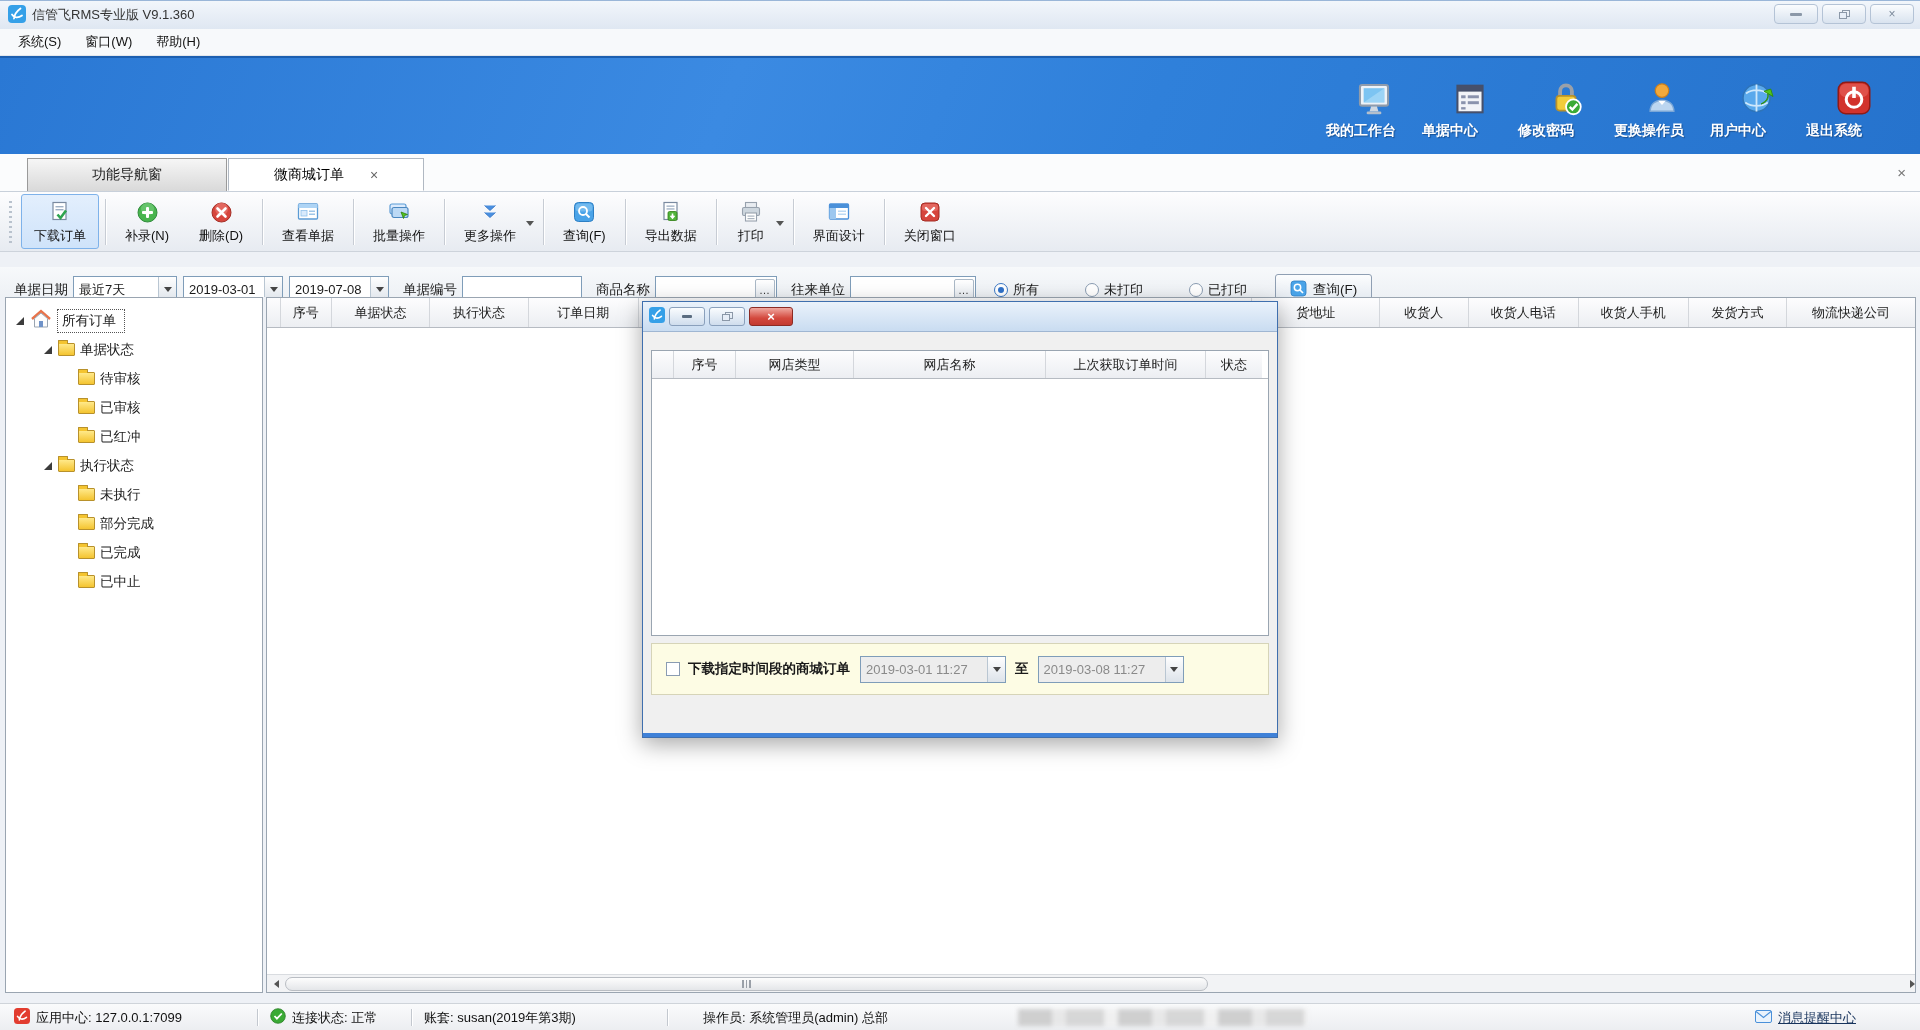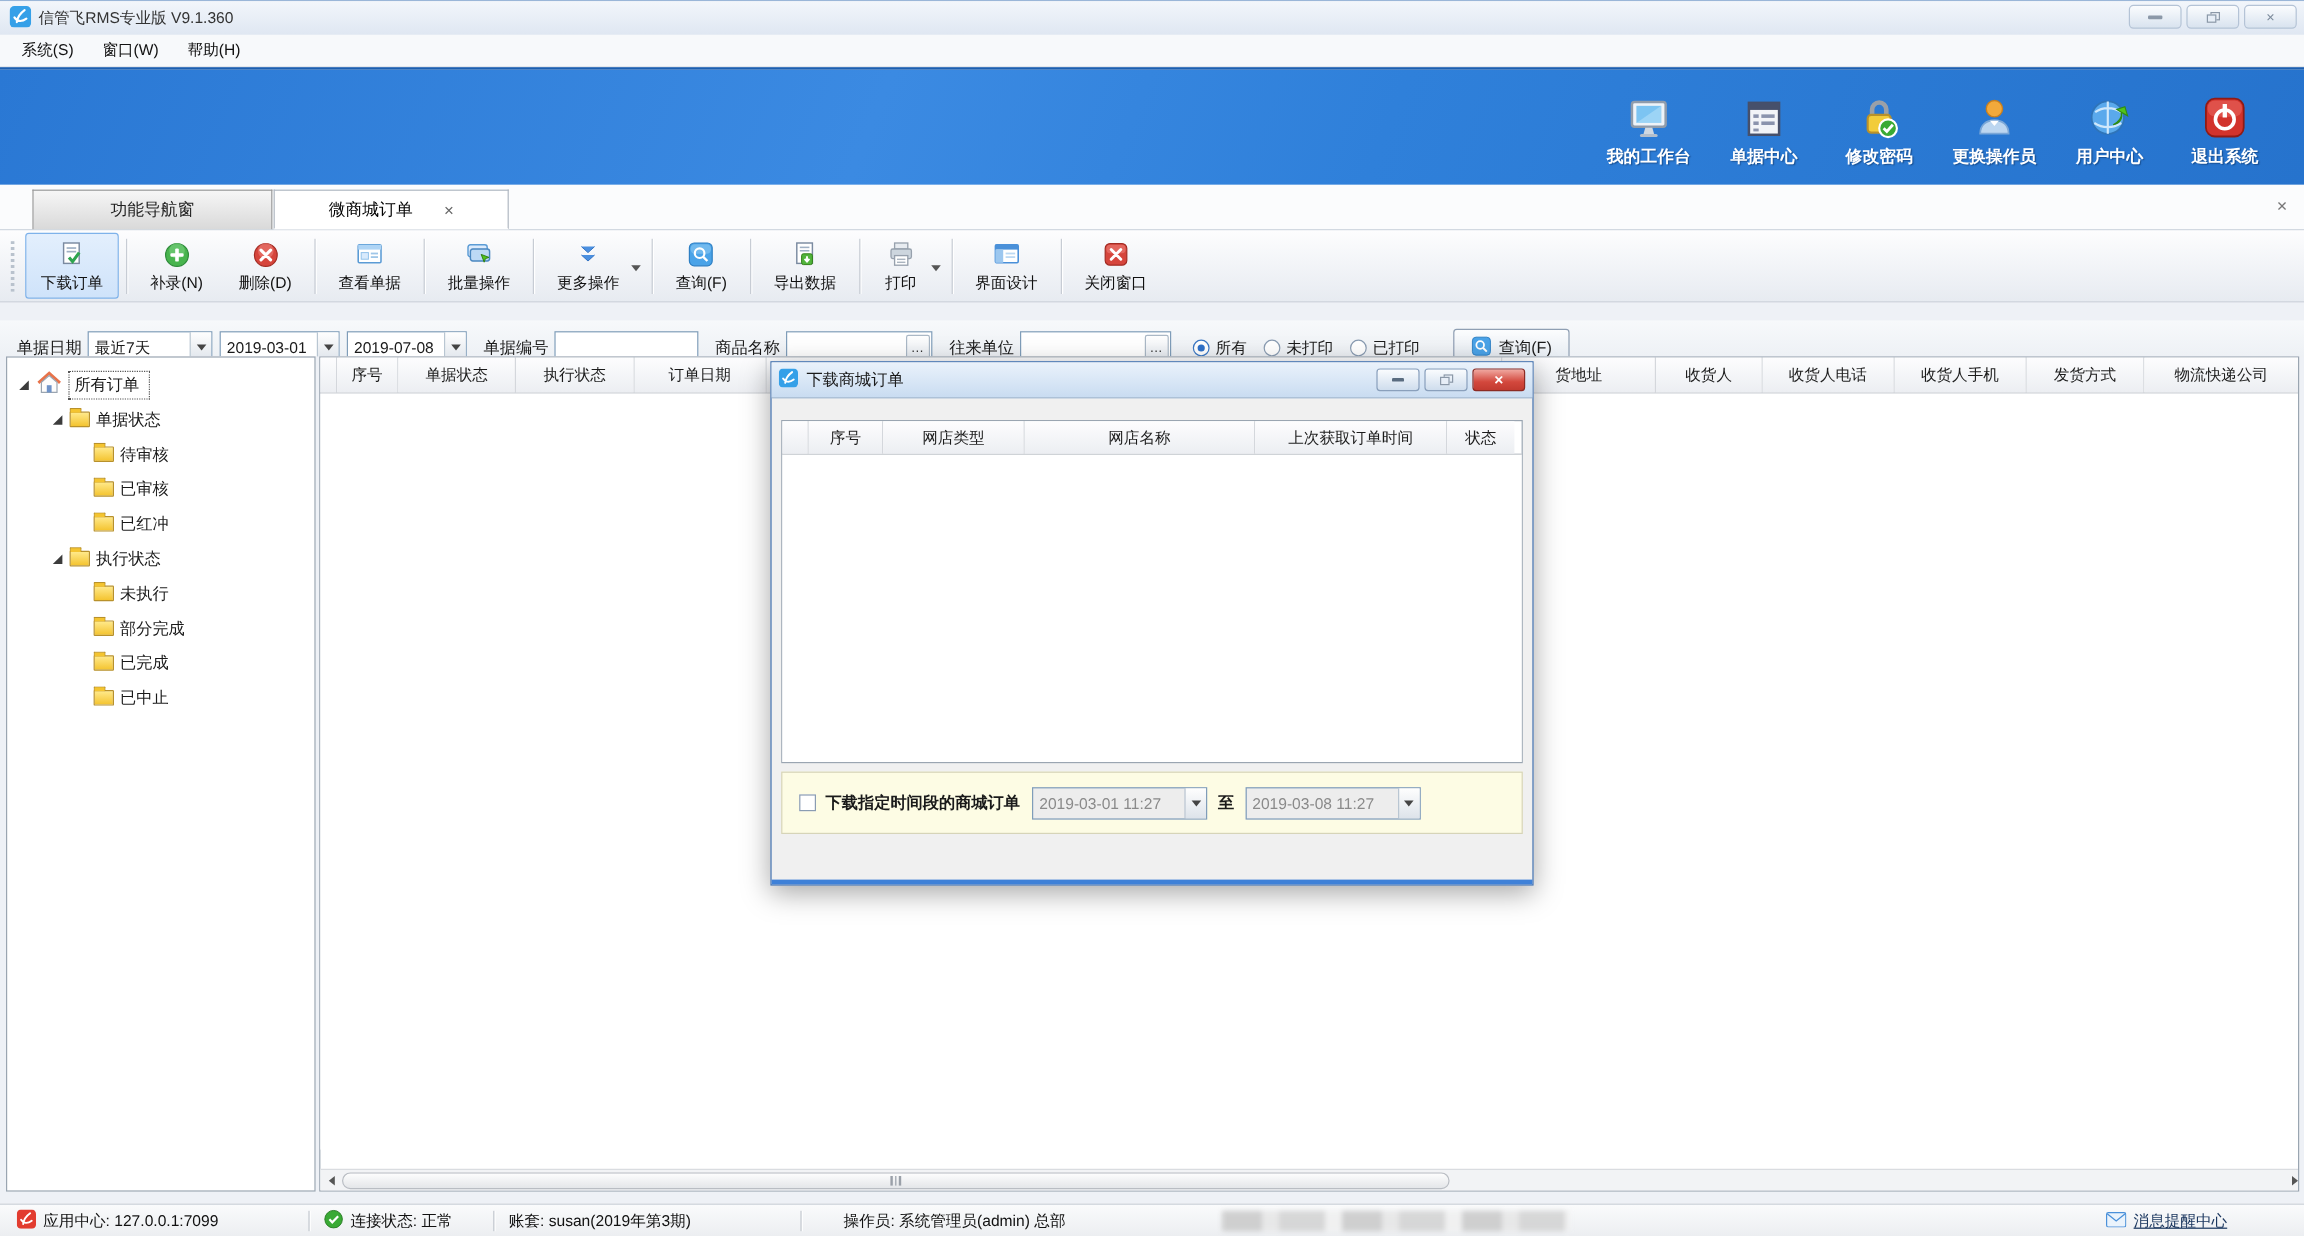--- a/index.html
+++ b/index.html
@@ -28,21 +28,21 @@
   
   .banner { position:absolute; left:0; top:55px; width:100%; height:98px;
     background:linear-gradient(112deg,#2a78d4 0%,#3b8ae2 38%,#2f80da 60%,#2673cd 100%);
     border-top:2px solid #1c5fb0; }
   .brand { position:absolute; left:44px; top:22px; display:flex; align-items:center; }
   .brand-name { margin-left:12px; font-size:36px; font-weight:bold; color:#fff; letter-spacing:2px;
     text-shadow:1px 2px 2px rgba(0,40,90,.35); font-style:italic; }
   .brand-dot { color:#fff; font-size:26px; margin:0 10px 0 14px; }
   .brand-slogan { color:#c6da1f; font-size:24px; font-weight:bold; font-style:italic; text-shadow:1px 1px 1px rgba(0,40,90,.3); }
   .banner-actions { position:absolute; right:18px; top:14px; display:flex; }
-  .banner-act { width:96px; display:flex; flex-direction:column; align-items:center; cursor:pointer; }
+  .banner-act { width:96px; display:flex; flex-direction:column; cursor:pointer; }
   .banner-act .bico { height:44px; display:flex; align-items:flex-end; justify-content:center; }
   .banner-act .blabel { margin-top:6px; color:#fff; font-size:14px; font-weight:bold; text-shadow:1px 1px 1px rgba(0,30,70,.45); white-space:nowrap; }
 
   
   .tabstrip { position:absolute; left:0; top:153px; width:100%; height:38px; background:#fbfcfd; border-bottom:1px solid #c8d0da; }
   .tab { position:absolute; bottom:0; height:33px; display:flex; align-items:center; justify-content:center; font-size:14px; }
   .tab-inactive { left:27px; width:200px; background:linear-gradient(#f6f6f6,#d9d9d9); border:1px solid #9a9a9a; border-bottom:none; color:#222; }
   .tab-active { left:228px; width:196px; background:#fff; border:1px solid #b0b8c2; border-bottom:1px solid #fff; color:#000; }
   .tab-close { margin-left:26px; color:#666; font-size:14px; cursor:pointer; }
   .strip-close { position:absolute; right:14px; top:10px; color:#777; font-size:15px; cursor:pointer; }
@@ -66,21 +66,21 @@
     background:linear-gradient(#f7f9fb,#e9edf2); display:flex; align-items:center; padding-left:14px; }
   .flabel { font-size:13.5px; margin-right:5px; white-space:nowrap; }
   .combo { position:relative; height:27px; background:#fff; border:1px solid #7f9db9; display:flex; align-items:center; }
   .combo .cval { flex:1; padding:0 5px; font-size:13px; white-space:nowrap; overflow:hidden; }
   .combo .cbtn { width:18px; height:100%; border-left:1px solid #b9c6d2; background:linear-gradient(#fefefe,#dde3ea); display:flex; align-items:center; justify-content:center; }
   .combo .cbtn i { width:0; height:0; border-left:4px solid transparent; border-right:4px solid transparent; border-top:5px solid #444; }
   .tinput { height:27px; border:1px solid #7f9db9; background:#fff; font-size:13px; padding:0 4px; font-family:inherit; }
   .input-wrap { position:relative; display:flex; align-items:center; }
   .dots-btn { position:absolute; right:2px; width:20px; height:21px; border:1px solid #aab8c6; border-radius:2px;
     background:linear-gradient(#fff,#e4e9ef); font-size:11px; letter-spacing:1px; display:flex; align-items:center; justify-content:center; color:#333; }
-  .radio-group { display:flex; align-items:flex-end; margin-left:18px; }
+  .radio-group { display:flex; align-items:flex-end; margin-left:18px;gap:32px; }
   .radio-item { display:flex; align-items:center; margin-right:14px; cursor:pointer; }
   .radio { width:14px; height:14px; border:1px solid #8a9cb2; border-radius:50%; background:#fff; margin-right:5px; position:relative; }
   .radio.checked { border-color:#3a77c4; }
   .radio.checked::after { content:""; position:absolute; left:3px; top:3px; width:6px; height:6px; border-radius:50%; background:#2f71c9; }
   .query-btn { margin-left:14px; height:32px; padding:0 14px; display:flex; align-items:center; gap:6px;
     border:1px solid #8f9fb3; border-radius:3px; background:linear-gradient(#fcfdfe,#dfe6ee); font-size:13.5px; cursor:pointer; }
 
   
   .content { position:absolute; left:0; top:296px; width:100%; height:696px; background:#eef1f6; }
   .tree { position:absolute; left:5px; top:0; width:258px; height:696px; background:#fff; border:1px solid #9aa5b1; overflow:hidden; padding-top:8px; }
@@ -561,21 +561,20 @@
   </div>
 
   <div class="dialog">
     <div class="dlg-title">
       <span>
         <svg width="16" height="16" viewBox="0 0 18 18">
             <rect width="18" height="18" rx="4" fill="#35a0e8"></rect>
             <path d="M4 9.5 C6 13 10 13.5 14 10.5 M12.5 3.5 C9 6 6.5 9.5 6 13.5" stroke="#fff" stroke-width="1.8" fill="none" stroke-linecap="round"></path>
           </svg>
       </span>
-      <span class="dtext">下载商城订单</span>
       <div class="dlg-btn">
           <span class="bar"></span>
         </div>
       <div class="dlg-btn">
           <span class="restore-glyph">
             <i></i>
             <i></i>
           </span>
         </div>
       <div class="dlg-btn dlg-close">

